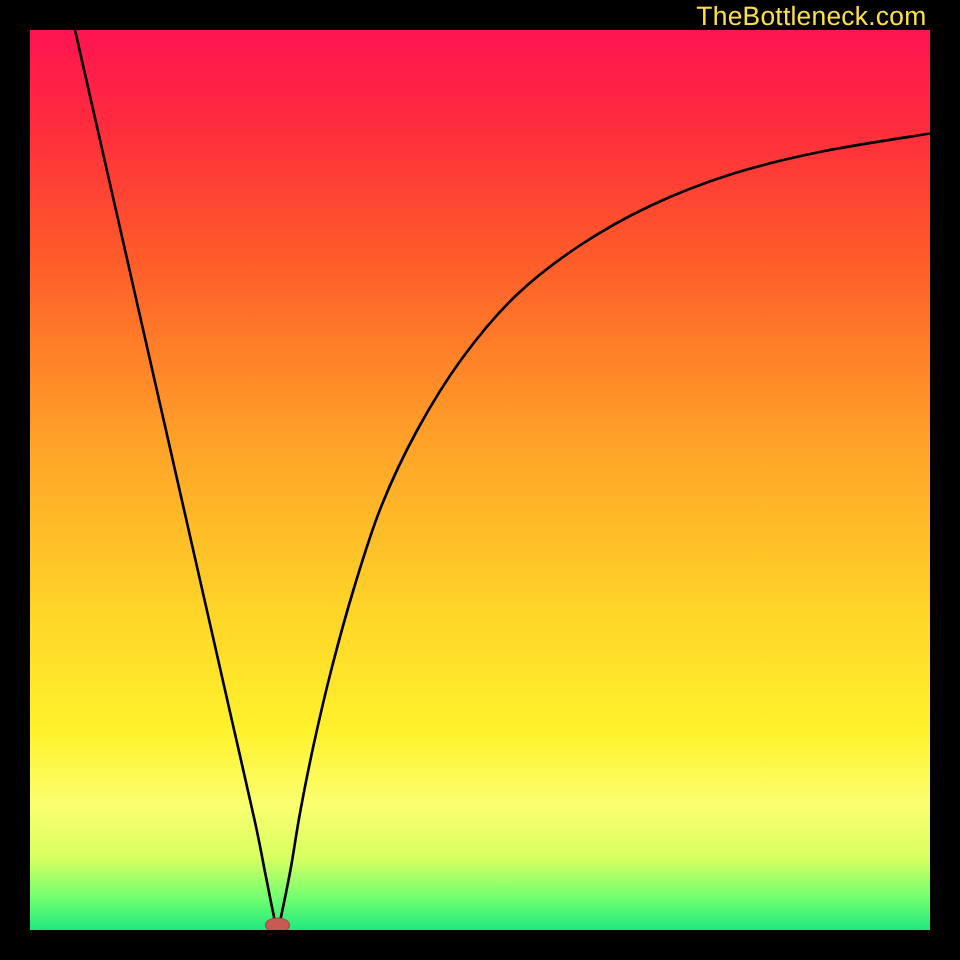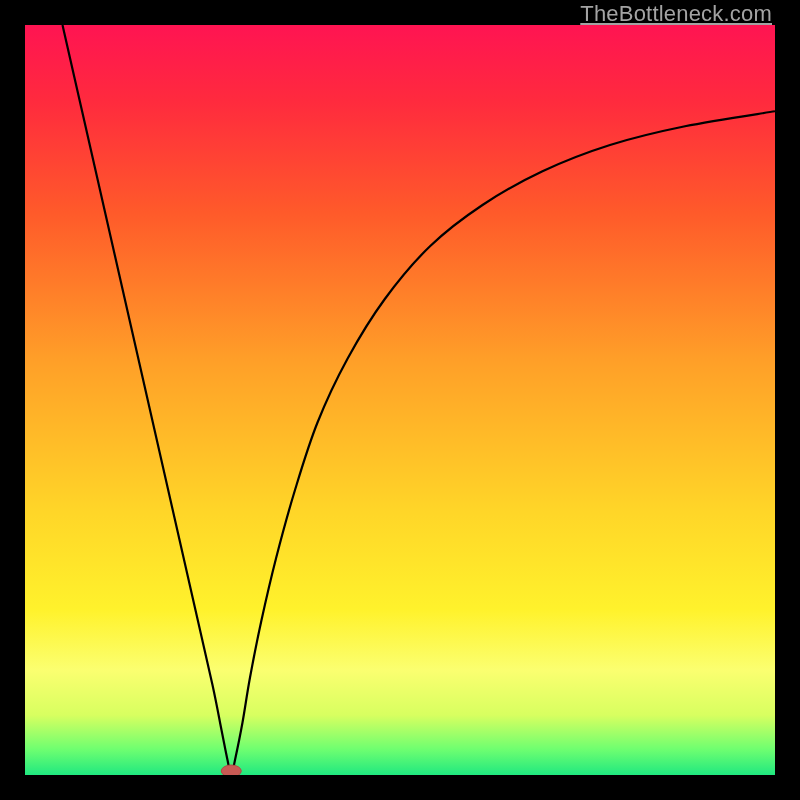--- a/index.html
+++ b/index.html
@@ -23,26 +23,25 @@
     position: absolute;
     left: 0;
     top: 0;
     width: 750px;
     height: 750px;
   }
   .watermark {
     position: absolute;
     top: 1px;
     right: 28px;
-    color: #a3a3a3;
+    color: #fde047;
     font-size: 22px;
     letter-spacing: 0.2px;
     font-weight: 500;
     user-select: none;
-    text-decoration: underline;
   }
 </style>
 </head>
 <body>
 
 <div class="frame">
   <svg class="plot" viewBox="0 0 750 750" preserveAspectRatio="none">
     <defs>
       <linearGradient id="bg-grad" x1="0" y1="0" x2="0" y2="1">
           <stop offset="0%" stop-color="#ff1452"></stop>

